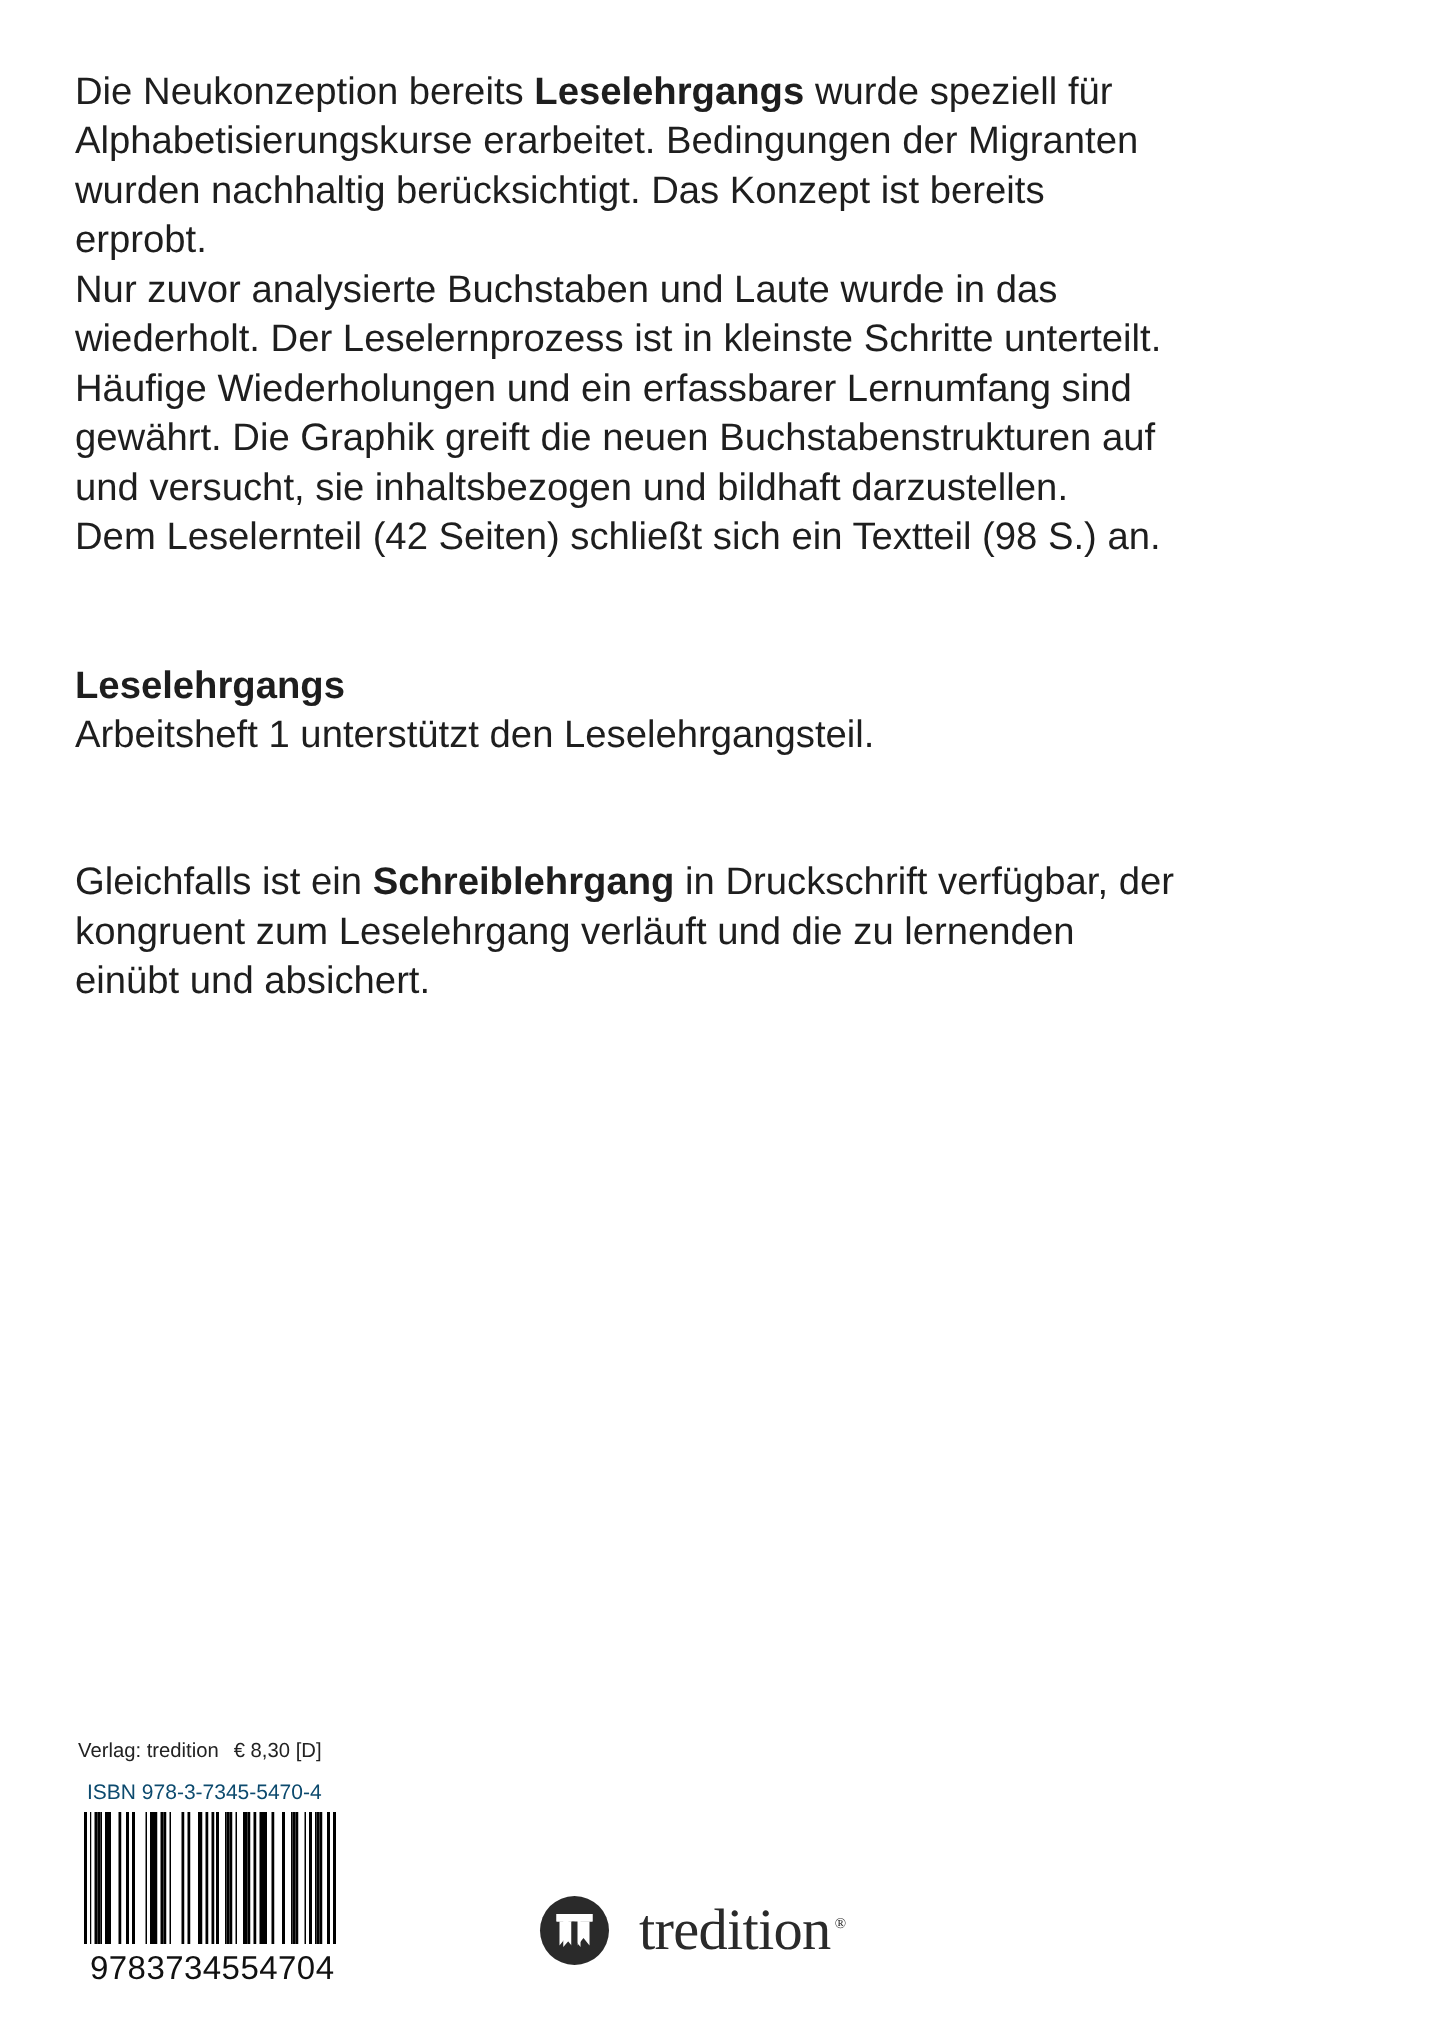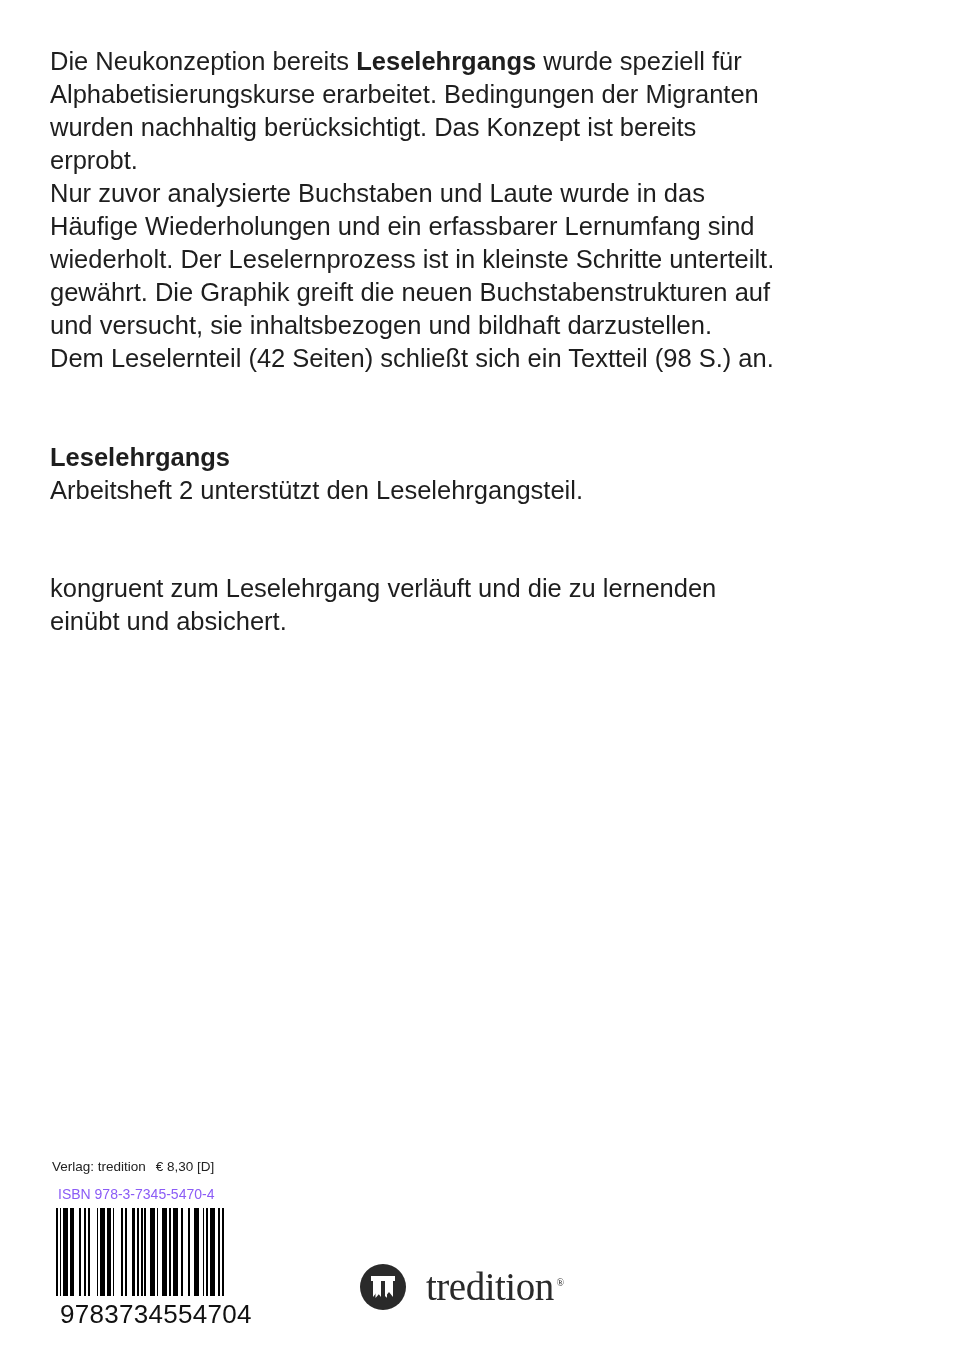--- a/index.html
+++ b/index.html
@@ -35,38 +35,38 @@
     font-size: 13.5px;
     color: #222;
     white-space: nowrap;
   }
   .imprint .price { margin-left: 10px; }
   .isbn {
     position: absolute;
     left: 58px;
     top: 1186px;
     font-size: 14px;
-    color: #8b5cf6;
+    color: #0c4a6e;
     white-space: nowrap;
   }
   .barcode {
     position: absolute;
     left: 56px;
     top: 1208px;
     width: 168px;
     height: 88px;
     display: flex;
     align-items: stretch;
   }
   .barcode span { display: block; height: 100%; }
   .barcode-digits {
     position: absolute;
     left: 60px;
     top: 1299px;
-    font-size: 26px;
+    font-size: 22px;
     letter-spacing: 0.3px;
     color: #111;
     white-space: nowrap;
   }
   .logo {
     position: absolute;
     left: 360px;
     top: 1264px;
     display: flex;
     align-items: center;
@@ -99,33 +99,34 @@
 </style>
 </head>
 <body>
 
 <div id="para1" class="text-block">
   <span class="line"><span>Die Neukonzeption bereits </span><b>Leselehrgangs</b><span> wurde speziell für</span></span>
   <span class="line">Alphabetisierungskurse erarbeitet. Bedingungen der Migranten</span>
   <span class="line">wurden nachhaltig berücksichtigt. Das Konzept ist bereits</span>
   <span class="line">erprobt.</span>
   <span class="line">Nur zuvor analysierte Buchstaben und Laute wurde in das</span>
+  <span class="line">wiederholt. Der Leselernprozess ist in kleinste Schritte unterteilt.</span>
   <span class="line">Häufige Wiederholungen und ein erfassbarer Lernumfang sind</span>
-  <span class="line">wiederholt. Der Leselernprozess ist in kleinste Schritte unterteilt.</span>
   <span class="line">gewährt. Die Graphik greift die neuen Buchstabenstrukturen auf</span>
   <span class="line">und versucht, sie inhaltsbezogen und bildhaft darzustellen.</span>
   <span class="line">Dem Leselernteil (42 Seiten) schließt sich ein Textteil (98 S.) an.</span>
 </div>
 
 <div id="para2" class="text-block">
   <span class="line"><b>Leselehrgangs</b></span>
-  <span class="line">Arbeitsheft 2 unterstützt den Leselehrgangsteil.</span>
+  <span class="line">Arbeitsheft 1 unterstützt den Leselehrgangsteil.</span>
 </div>
 
 <div id="para3" class="text-block">
+  <span class="line"><span>Gleichfalls ist ein </span><b>Schreiblehrgang</b><span> in Druckschrift verfügbar, der</span></span>
   <span class="line">kongruent zum Leselehrgang verläuft und die zu lernenden</span>
   <span class="line">einübt und absichert.</span>
 </div>
 
 <div class="imprint">
   <span>Verlag: tredition</span><span class="price">€ 8,30 [D]</span>
 </div>
 
 <div class="isbn">ISBN 978-3-7345-5470-4</div>
 

